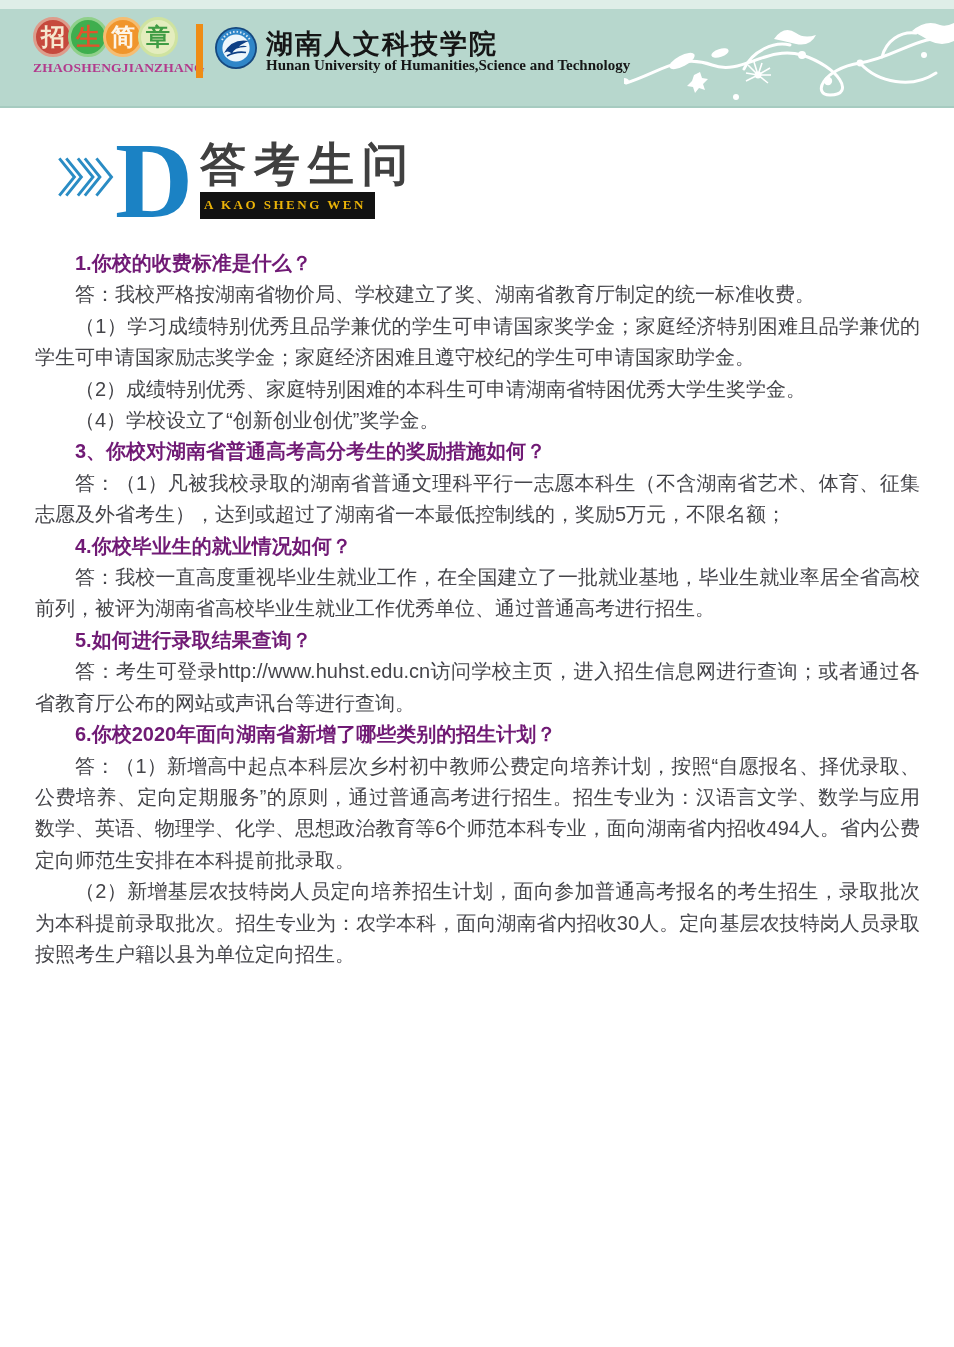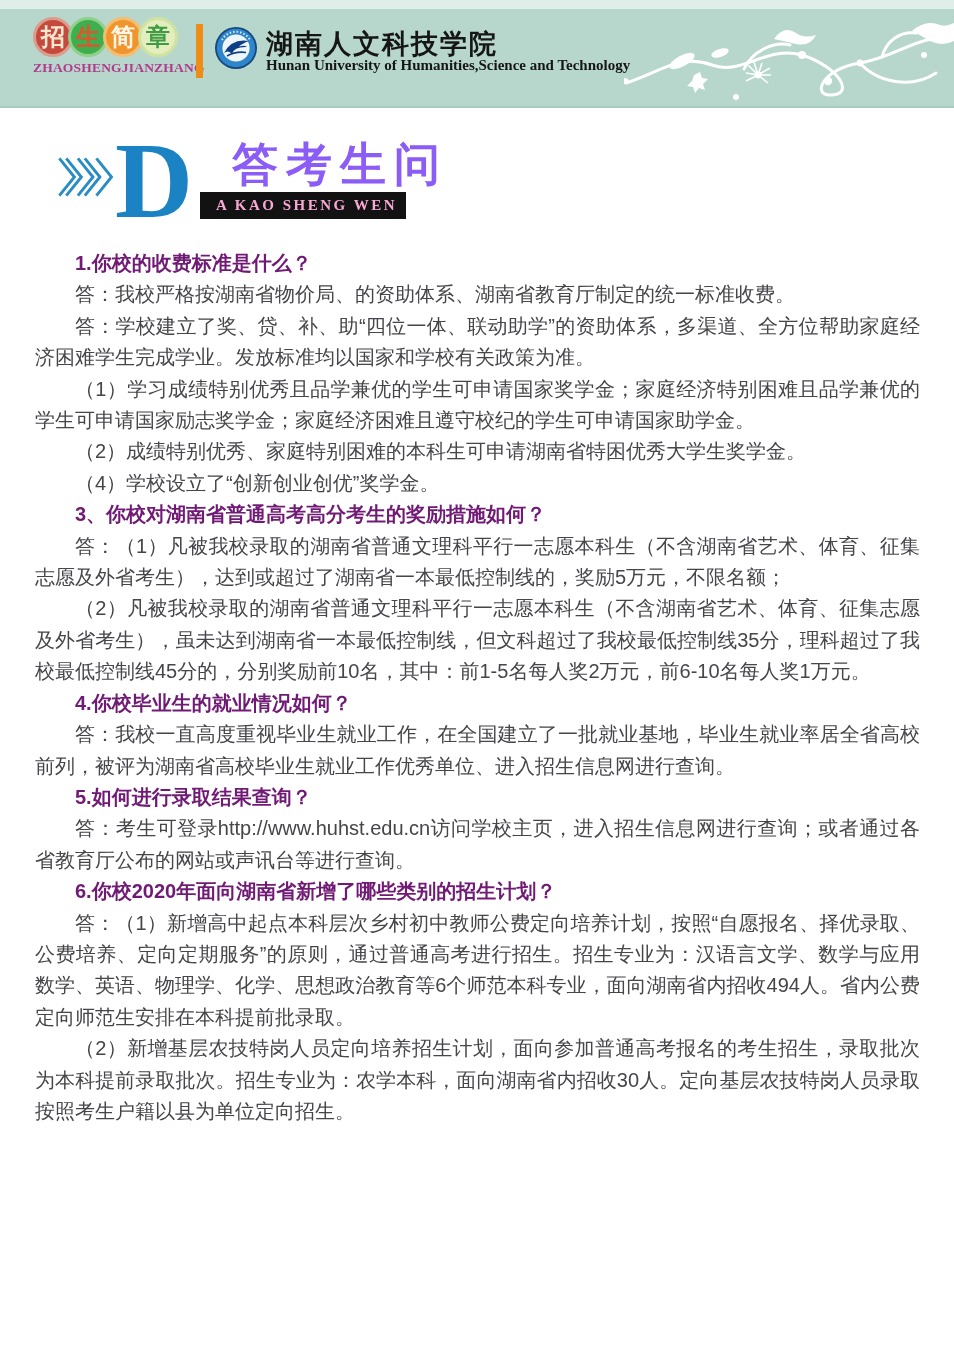--- a/index.html
+++ b/index.html
@@ -46,26 +46,26 @@
   
   .title-block{display:flex;align-items:flex-start;margin:30px 0 0 57px;height:93px;}
   .chevrons{width:58px;height:50px;margin-top:14px;flex:none;}
   .letter-d{
     font-family:"Liberation Serif", serif;font-weight:bold;
     font-size:108px;line-height:86px;color:#1b82c4;flex:none;
   }
   .title-col{margin-left:7px;display:flex;flex-direction:column;align-items:flex-start;}
   .title-cn{
     font-weight:bold;font-size:46px;line-height:46px;letter-spacing:8px;
-    color:#8b5cf6;white-space:nowrap;margin-top:3px;margin-left:32px;
+    color:#404040;white-space:nowrap;margin-top:3px;
   }
   .title-bar{
-    margin-top:5px;background:#121212;color:#f9a8d4;
-    font-family:"Liberation Serif", serif;font-weight:bold;font-size:15px;
-    letter-spacing:2.5px;line-height:24px;padding:1px 9px 2px 16px;white-space:nowrap;
+    margin-top:5px;background:#121212;color:#eab308;
+    font-family:"Liberation Serif", serif;font-weight:bold;font-size:13px;
+    letter-spacing:2.5px;line-height:24px;padding:1px 9px 2px 4px;white-space:nowrap;
   }
   
   .qa{
     margin:17px 34px 0 35px;
     font-size:20px;line-height:31.4px;
     color:#45454a;text-align:justify;
   }
   .qa p{margin:0;text-indent:2em;}
   .qa p.question{color:#701a75;font-weight:bold;text-align:left;}
 </style>
@@ -152,30 +152,28 @@
     </div>
     <div class="letter-d">D</div>
     <div class="title-col">
       <div class="title-cn">答考生问</div>
       <div class="title-bar">A KAO SHENG WEN</div>
     </div>
   </div>
 
   <div class="qa">
       <p class="question">1.你校的收费标准是什么？</p>
-      <p class="answer">答：我校严格按湖南省物价局、的资助体系、湖南省教育厅制定的统一标准收费。</p>
-      <p class="answer">答：学校建立了奖、贷、补、助“四位一体、联动助学”的资助体系，多渠道、全方位帮助家庭经济困难学生完成学业。发放标准均以国家和学校有关政策为准。</p>
+      <p class="answer">答：我校严格按湖南省物价局、学校建立了奖、湖南省教育厅制定的统一标准收费。</p>
       <p class="answer">（1）学习成绩特别优秀且品学兼优的学生可申请国家奖学金；家庭经济特别困难且品学兼优的学生可申请国家励志奖学金；家庭经济困难且遵守校纪的学生可申请国家助学金。</p>
       <p class="answer">（2）成绩特别优秀、家庭特别困难的本科生可申请湖南省特困优秀大学生奖学金。</p>
       <p class="answer">（4）学校设立了“创新创业创优”奖学金。</p>
       <p class="question">3、你校对湖南省普通高考高分考生的奖励措施如何？</p>
       <p class="answer">答：（1）凡被我校录取的湖南省普通文理科平行一志愿本科生（不含湖南省艺术、体育、征集志愿及外省考生），达到或超过了湖南省一本最低控制线的，奖励5万元，不限名额；</p>
-      <p class="answer">（2）凡被我校录取的湖南省普通文理科平行一志愿本科生（不含湖南省艺术、体育、征集志愿及外省考生），虽未达到湖南省一本最低控制线，但文科超过了我校最低控制线35分，理科超过了我校最低控制线45分的，分别奖励前10名，其中：前1-5名每人奖2万元，前6-10名每人奖1万元。</p>
       <p class="question">4.你校毕业生的就业情况如何？</p>
-      <p class="answer">答：我校一直高度重视毕业生就业工作，在全国建立了一批就业基地，毕业生就业率居全省高校前列，被评为湖南省高校毕业生就业工作优秀单位、进入招生信息网进行查询。</p>
+      <p class="answer">答：我校一直高度重视毕业生就业工作，在全国建立了一批就业基地，毕业生就业率居全省高校前列，被评为湖南省高校毕业生就业工作优秀单位、通过普通高考进行招生。</p>
       <p class="question">5.如何进行录取结果查询？</p>
       <p class="answer">答：考生可登录http://www.huhst.edu.cn访问学校主页，进入招生信息网进行查询；或者通过各省教育厅公布的网站或声讯台等进行查询。</p>
       <p class="question">6.你校2020年面向湖南省新增了哪些类别的招生计划？</p>
       <p class="answer">答：（1）新增高中起点本科层次乡村初中教师公费定向培养计划，按照“自愿报名、择优录取、公费培养、定向定期服务”的原则，通过普通高考进行招生。招生专业为：汉语言文学、数学与应用数学、英语、物理学、化学、思想政治教育等6个师范本科专业，面向湖南省内招收494人。省内公费定向师范生安排在本科提前批录取。</p>
       <p class="answer">（2）新增基层农技特岗人员定向培养招生计划，面向参加普通高考报名的考生招生，录取批次为本科提前录取批次。招生专业为：农学本科，面向湖南省内招收30人。定向基层农技特岗人员录取按照考生户籍以县为单位定向招生。</p>
     </div>
 
 </div>
 
 </body></html>

